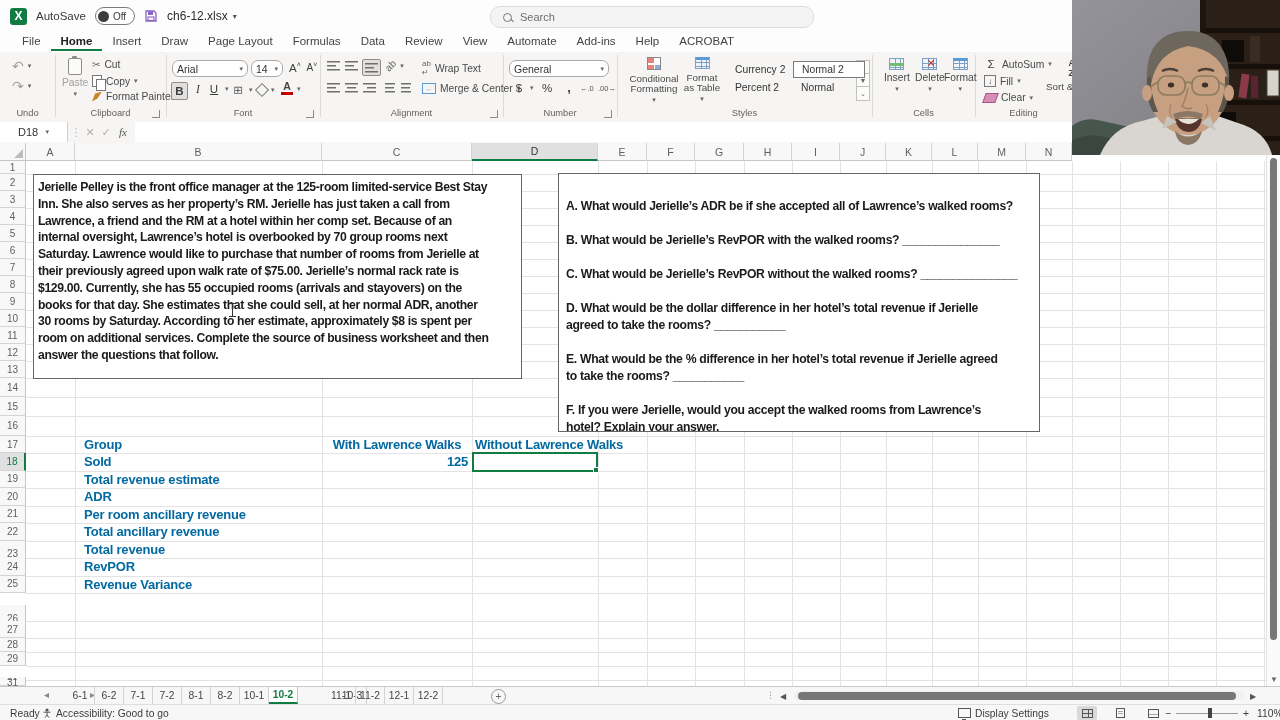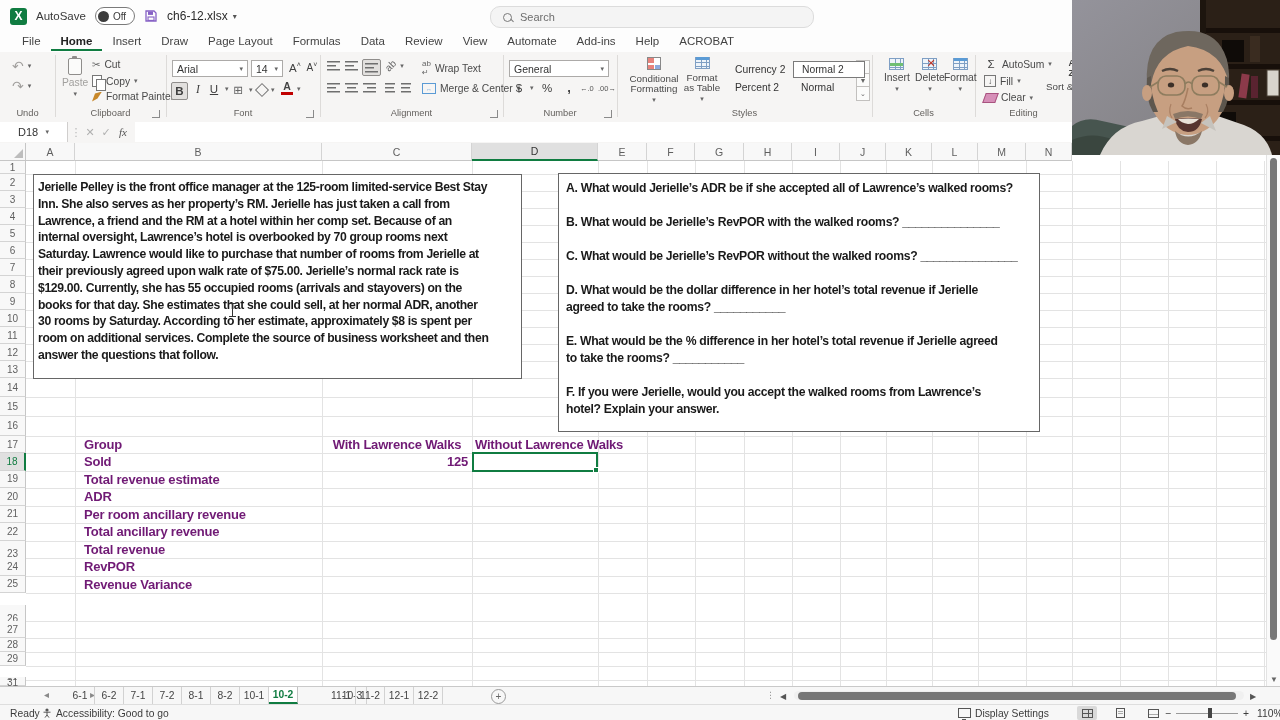--- a/index.html
+++ b/index.html
@@ -26,21 +26,21 @@
   .menubar{position:absolute;left:0;top:32px;width:1280px;height:20px;background:#fdfdfd;display:flex;align-items:center;padding-left:12px;box-sizing:border-box;}
   .menu-tab{font-size:11.5px;color:#444;padding:2px 10px;height:18px;box-sizing:border-box;}
   .menu-tab.active{color:#222;font-weight:bold;border-bottom:2.5px solid #107C41;}
   
   .ribbon{position:absolute;left:0;top:52px;width:1280px;height:70px;background:#f6f5f4;border-bottom:1px solid #d8d6d4;}
   .rdiv{position:absolute;top:3px;height:62px;width:1px;background:#dddbd9;}
   .glabel{position:absolute;top:56px;font-size:9.3px;color:#64615e;text-align:center;}
   .launch{position:absolute;top:58px;width:7px;height:7px;border-right:1.2px solid #8a8a8a;border-bottom:1.2px solid #8a8a8a;}
   .rtxt{font-size:10.3px;color:#4a4a4a;white-space:nowrap;}
   .gray{color:#a2a09e;}
-  .combo{position:absolute;background:#fff;border:1px solid #acaaa8;border-radius:0;display:flex;align-items:center;
+  .combo{position:absolute;background:#fff;border:1px solid #acaaa8;border-radius:7px;display:flex;align-items:center;
          justify-content:space-between;padding:0 4px;font-size:10.5px;color:#333;box-sizing:border-box;}
   .rbtn{position:absolute;display:flex;align-items:center;gap:4px;}
   .fmt{font-size:11.5px;color:#3f3f3f;width:14px;text-align:center;}
   .boxed{border:1px solid #8f8d8b;background:#e2e0de;border-radius:2px;}
   
   .ic-clip{width:12px;height:15px;border:1.3px solid #8f8d8b;background:#fbfbfa;border-radius:2px;position:relative;}
   .ic-clip:before{content:"";position:absolute;left:2.5px;top:-3px;width:5px;height:3px;background:#8f8d8b;border-radius:1px;}
   .ic-copy{width:8px;height:10px;border:1.1px solid #777;background:#fff;position:relative;}
   .ic-copy:before{content:"";position:absolute;left:2.5px;top:2.5px;width:8px;height:10px;border:1.1px solid #777;background:#fff;}
   .ic-brush{width:10px;height:10px;background:#c8882a;clip-path:polygon(0 100%,30% 20%,100% 0,55% 70%);}
@@ -81,21 +81,21 @@
   .colhdr.sel{background:#e0e0e0;border-bottom:2px solid #107C41;color:#333;}
   .rowhdr{position:absolute;left:0;width:26px;background:#f8f8f8;border-right:1px solid #c6c6c6;border-bottom:1px solid #d4d4d4;
           display:flex;align-items:center;justify-content:center;font-size:10px;color:#5f5f5f;box-sizing:border-box;}
   .rowhdr.sel{background:#e0e0e0;border-right:2px solid #107C41;color:#107C41;}
   .cornerbox{position:absolute;left:0;top:0;width:26px;height:18px;background:#f8f8f8;border-right:1px solid #c6c6c6;border-bottom:1px solid #c6c6c6;box-sizing:border-box;}
   .cornerbox:after{content:"";position:absolute;right:2px;bottom:2px;border-left:9px solid transparent;border-bottom:9px solid #bdbdbd;}
   .gl{position:absolute;background:#e3e3e3;}
   .whitebox{position:absolute;background:#fff;border:1px solid #666;z-index:3;}
   .casetext{padding:4px 4px 0 4px;font-size:12.2px;font-weight:bold;color:#1a1a1a;letter-spacing:-0.35px;line-height:16.8px;white-space:nowrap;}
   .qblock{font-size:12.2px;font-weight:bold;color:#1a1a1a;letter-spacing:-0.3px;line-height:17px;margin-bottom:17px;white-space:nowrap;}
-  .tcell{position:absolute;font-weight:bold;color:#701a75;font-size:13px;letter-spacing:-0.2px;display:flex;align-items:center;z-index:2;white-space:nowrap;}
+  .tcell{position:absolute;font-weight:bold;color:#0369a1;font-size:13px;letter-spacing:-0.2px;display:flex;align-items:center;z-index:2;white-space:nowrap;}
   .selbox{position:absolute;border:2px solid #107C41;z-index:4;background:transparent;}
   .selbox:after{content:"";position:absolute;right:-3px;bottom:-3px;width:4px;height:4px;background:#107C41;border:1px solid #fff;}
   .ibeam{position:absolute;width:9px;height:14px;z-index:5;
    background:linear-gradient(#333,#333) 4px 0/1.4px 14px no-repeat,
    linear-gradient(#333,#333) 1px 0/7px 1.4px no-repeat,
    linear-gradient(#333,#333) 1px 12.6px/7px 1.4px no-repeat;}
   .vscroll{position:absolute;left:1266px;top:143px;width:14px;height:543px;background:#fafafa;border-left:1px solid #e3e3e3;z-index:6;box-sizing:border-box;}
   .vthumb{position:absolute;left:3px;top:15px;width:7px;height:482px;background:#777;border-radius:4px;}
   .varrow{position:absolute;left:3px;bottom:2px;font-size:8px;color:#666;}
   
@@ -485,21 +485,21 @@
           <div>internal oversight, Lawrence’s hotel is overbooked by 70 group rooms next</div>
           <div>Saturday. Lawrence would like to purchase that number of rooms from Jerielle at</div>
           <div>their previously agreed upon walk rate of $75.00. Jerielle’s normal rack rate is</div>
           <div>$129.00. Currently, she has 55 occupied rooms (arrivals and stayovers) on the</div>
           <div>books for that day. She estimates that she could sell, at her normal ADR, another</div>
           <div>30 rooms by Saturday. According to her estimate, approximately $8 is spent per</div>
           <div>room on additional services. Complete the source of business worksheet and then</div>
           <div>answer the questions that follow.</div>
         </div>
       </div>
-      <div class="whitebox" style="left: 558px; top: 30px; width: 482px; height: 259px; overflow: hidden; padding: 6px 0px 0px 7px; box-sizing: border-box;">
+      <div class="whitebox" style="left: 558px; top: 30px; width: 482px; height: 259px; overflow: hidden; padding: 24px 0px 0px 7px; box-sizing: border-box;">
         <div class="qblock">
           <div>A. What would Jerielle’s ADR be if she accepted all of Lawrence’s walked rooms?</div>
         </div>
         <div class="qblock">
           <div>B. What would be Jerielle’s RevPOR with the walked rooms? _______________</div>
         </div>
         <div class="qblock">
           <div>C. What would be Jerielle’s RevPOR without the walked rooms? _______________</div>
         </div>
         <div class="qblock">

